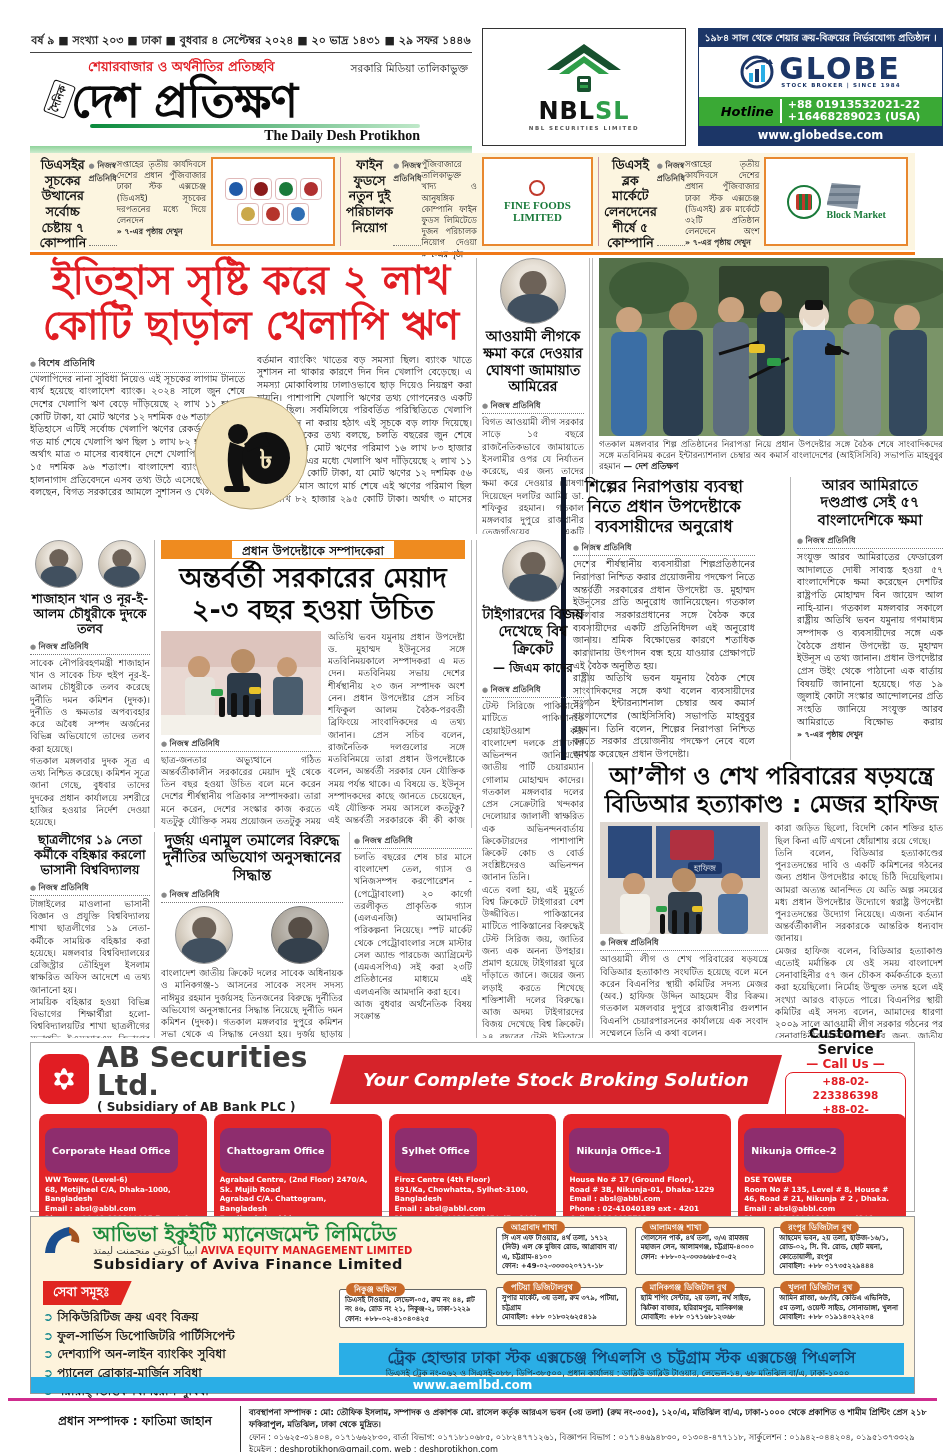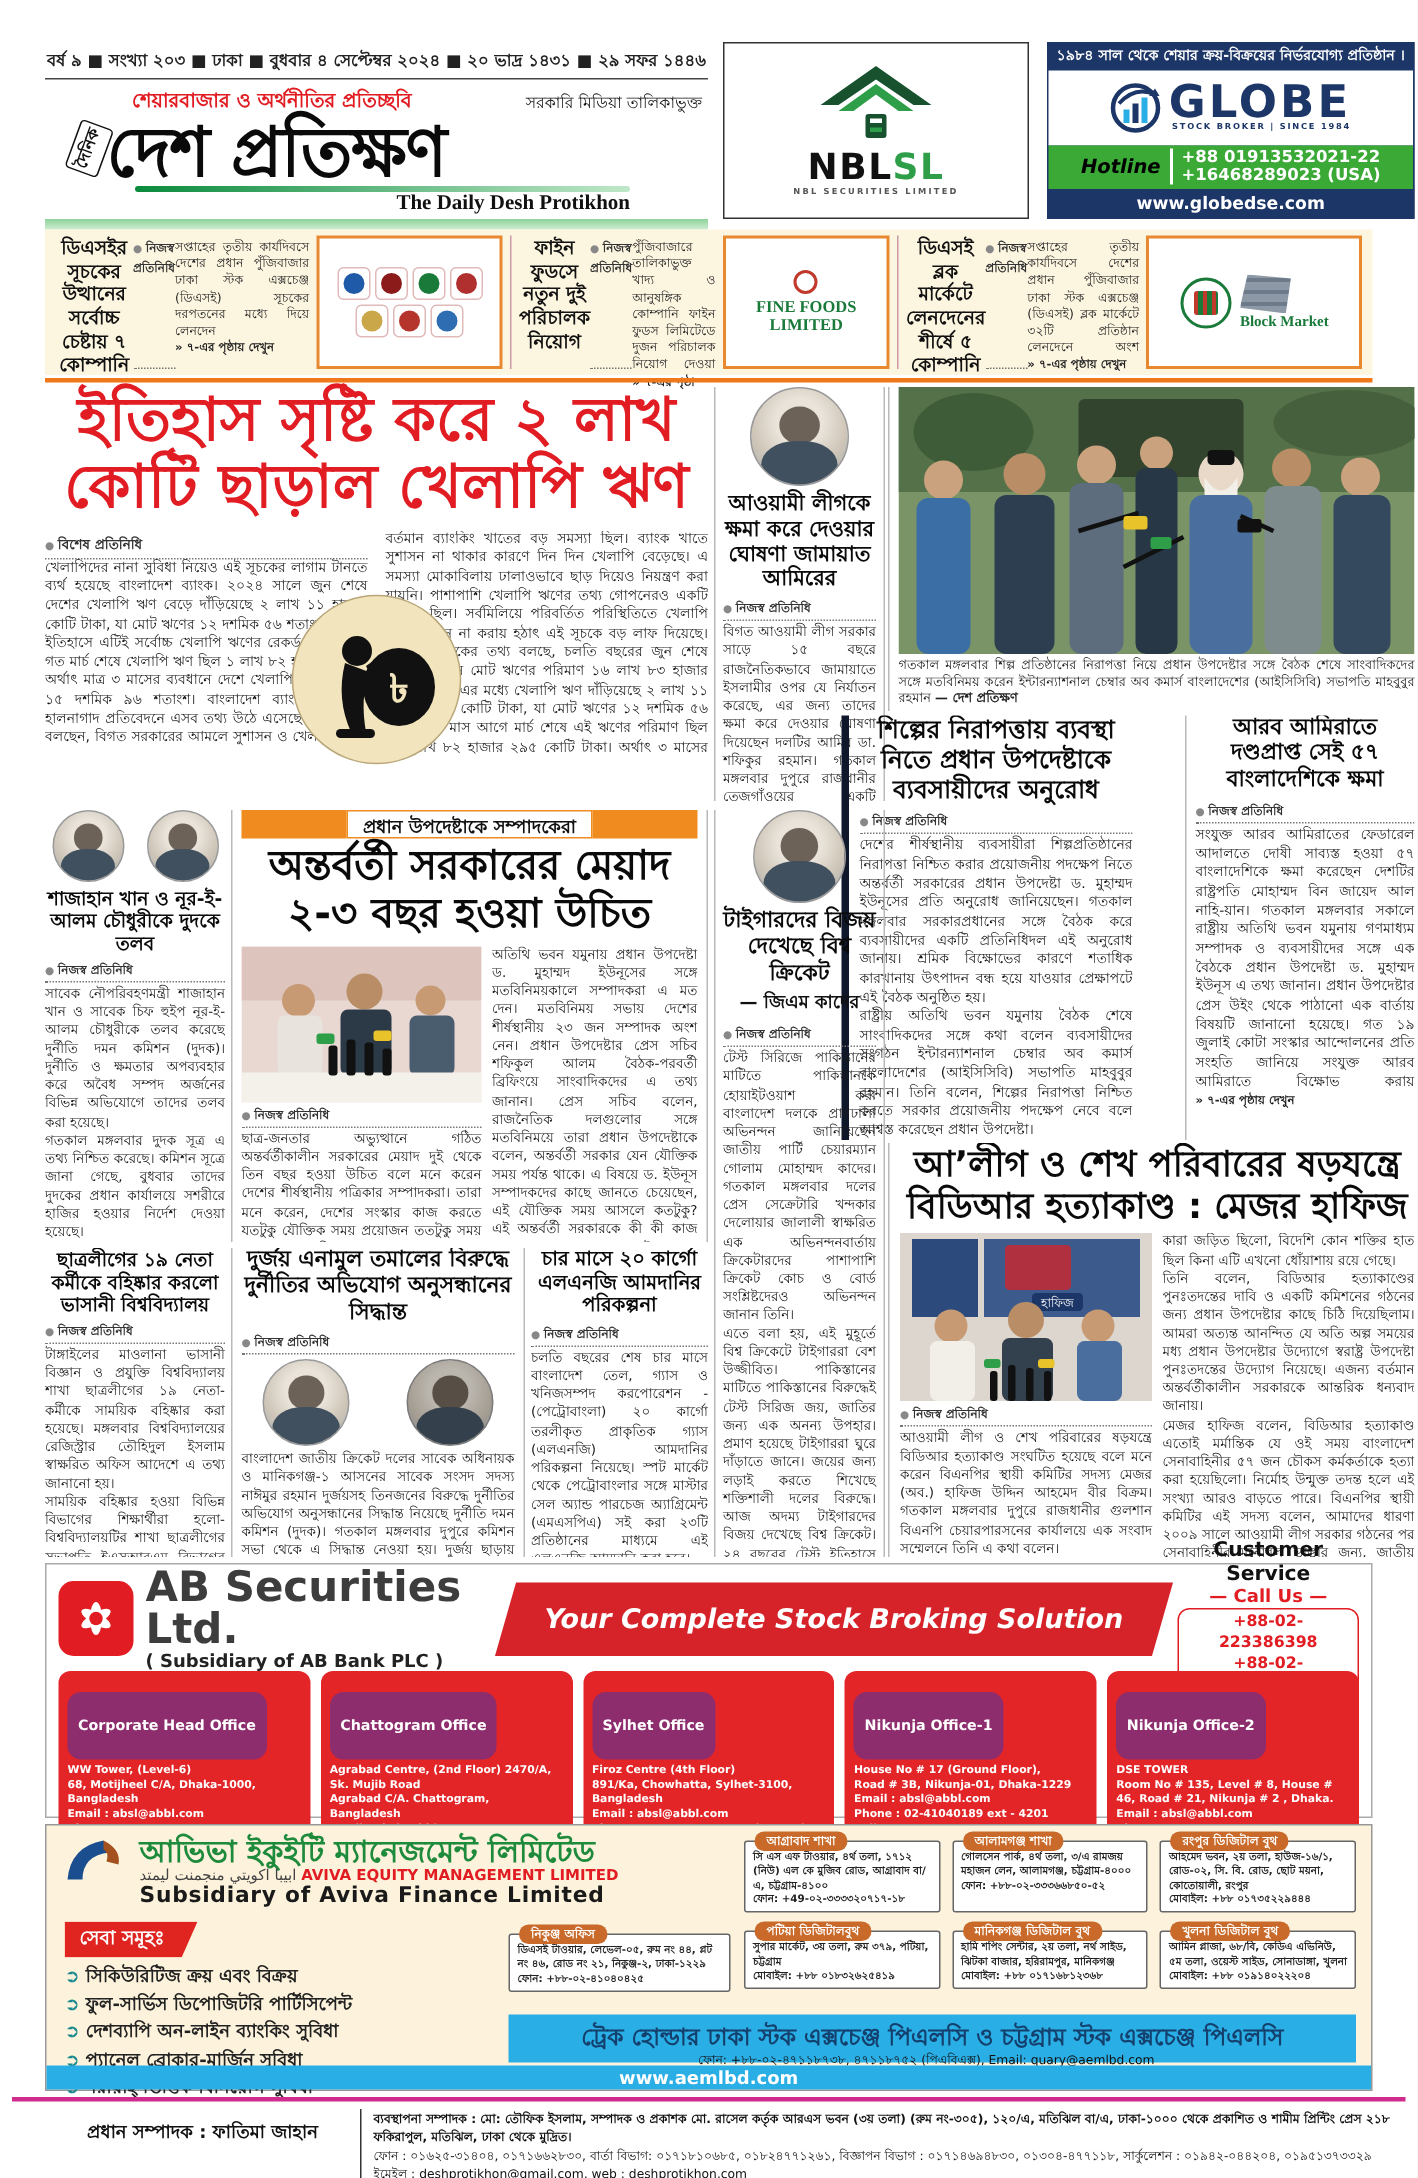--- a/index.html
+++ b/index.html
@@ -433,21 +433,20 @@
     <h3 class="hd">দুর্জয় এনামুল তমালের বিরুদ্ধে দুর্নীতির অভিযোগ অনুসন্ধানের সিদ্ধান্ত</h3>
     <div class="byline">নিজস্ব প্রতিনিধি</div>
     <div class="dj-pics">
       <div class="portrait" style="width:58px;height:58px"></div>
       <div class="portrait" style="width:58px;height:58px;filter:brightness(0.8)"></div>
     </div>
     <div class="body" style="font-size:9px"><span>বাংলাদেশ জাতীয় ক্রিকেট দলের সাবেক অধিনায়ক ও মানিকগঞ্জ-১ আসনের সাবেক সংসদ সদস্য নাঈমুর রহমান দুর্জয়সহ তিনজনের বিরুদ্ধে দুর্নীতির অভিযোগ অনুসন্ধানের সিদ্ধান্ত নিয়েছে দুর্নীতি দমন কমিশন (দুদক)। গতকাল মঙ্গলবার দুপুরে কমিশন সভা থেকে এ সিদ্ধান্ত নেওয়া হয়। দুর্জয় ছাড়ায় বাকিরা হলেন রাজশাহী-৪ আসনের সাবেক সংসদ সদস্য এনামুল হক ও সাবেক স্বাস্থ্যমন্ত্রী মোহাম্মদ নাসিমের ছেলে তমাল মুনসুর। দুদকের উপ-পরিচালক মো. আকতারুল</span> </div>
   </div>
 
   <div class="abs lng">
-    <h4 class="hd">চার মাসে ২০ কার্গো এলএনজি আমদানির পরিকল্পনা</h4>
     <div class="byline">নিজস্ব প্রতিনিধি</div>
     <div class="body pre" style="font-size:9px;margin-top:2px"><span>চলতি বছরের শেষ চার মাসে বাংলাদেশ তেল, গ্যাস ও খনিজসম্পদ করপোরেশন - (পেট্রোবাংলা) ২০ কার্গো তরলীকৃত প্রাকৃতিক গ্যাস (এলএনজি) আমদানির পরিকল্পনা নিয়েছে। স্পট মার্কেট থেকে পেট্রোবাংলার সঙ্গে মাস্টার সেল অ্যান্ড পারচেজ অ্যাগ্রিমেন্ট (এমএসপিএ) সই করা ২৩টি প্রতিষ্ঠানের মাধ্যমে এই এলএনজি আমদানি করা হবে।
 আজ বুধবার অর্থনৈতিক বিষয় সংক্রান্ত</span> </div>
   </div>
 
   <div class="abs bdr">
     <h1 class="hd">আ’লীগ ও শেখ পরিবারের ষড়যন্ত্রে
 বিডিআর হত্যাকাণ্ড : মেজর হাফিজ</h1>
     <div class="bdr-flex">
       <div class="bdr-left">
@@ -608,20 +607,21 @@
 মোবাইল: +৮৮ ০১৭১৬৮১২৩৬৮</div>
       </div>
       <div class="av-box">
         <div class="av-box-t">খুলনা ডিজিটাল বুথ</div>
         <div class="av-box-b pre">আমিন প্লাজা, ৬৮/বি, কেডিএ এভিনিউ, ৫ম তলা, ওয়েস্ট সাইড, সোনাডাঙ্গা, খুলনা
 মোবাইল: +৮৮ ০১৯১৪০২২২০৪</div>
       </div>
     </div>
     <div class="av-trek">ট্রেক হোল্ডার ঢাকা স্টক এক্সচেঞ্জ পিএলসি ও চট্টগ্রাম স্টক এক্সচেঞ্জ পিএলসি</div>
     <div class="av-ho">
+      <div>ডিএসই ট্রেক নং-০৬২ ও সিএসই-০৮৮, ডিপি-৩৮৫০০, প্রধান কার্যালয় : ডাব্লিউ ডাব্লিউ টাওয়ার, লেভেল-১৪, ৬৮ মতিঝিল বা/এ, ঢাকা-১০০০</div>
       <div>ফোন: +৮৮-০২-৪৭১১৮৭৩৮, ৪৭১১৮৭৫২ (পিএবিএক্স), Email: quary@aemlbd.com</div>
     </div>
     <div class="av-web">www.aemlbd.com</div>
   </div>
 
   <div class="abs magenta"></div>
 
   <div class="abs footer">
     <div class="f-left">প্রধান সম্পাদক : ফাতিমা জাহান</div>
     <div class="f-right">

